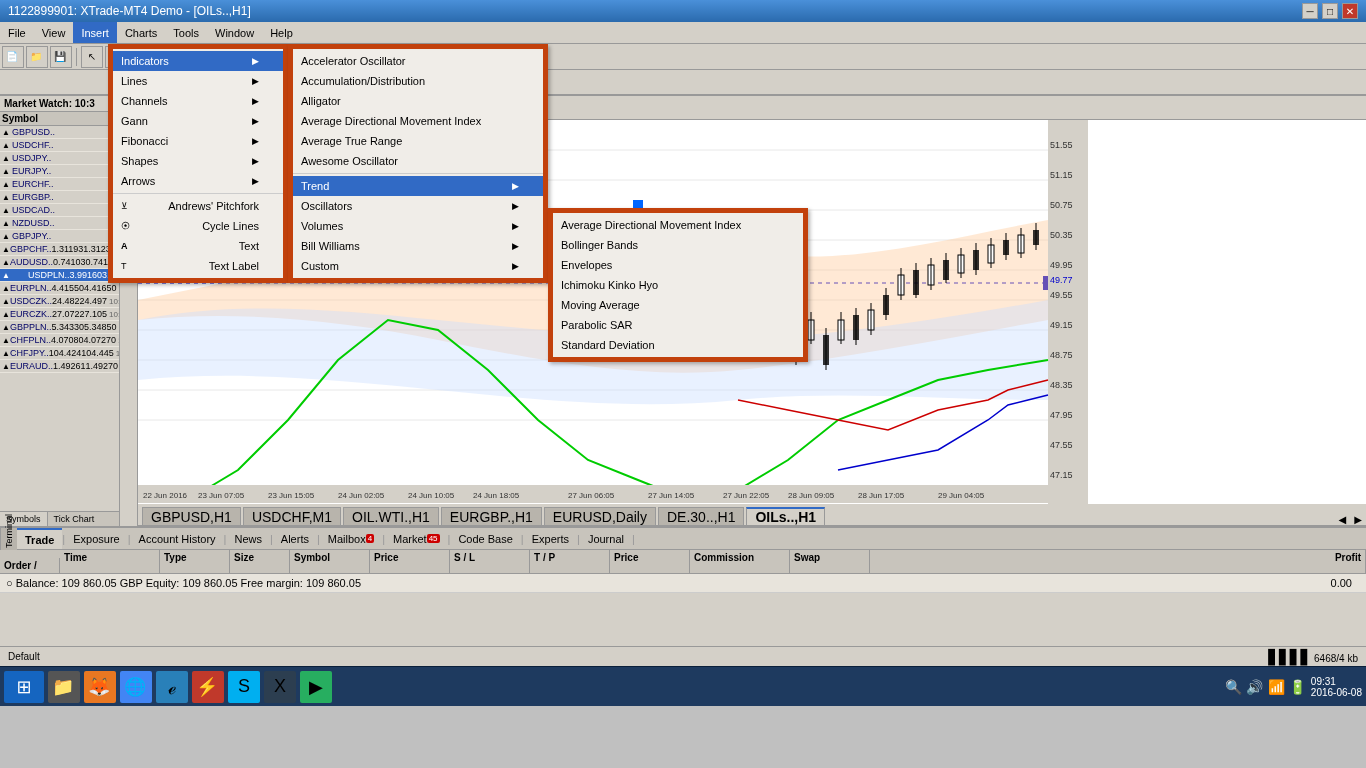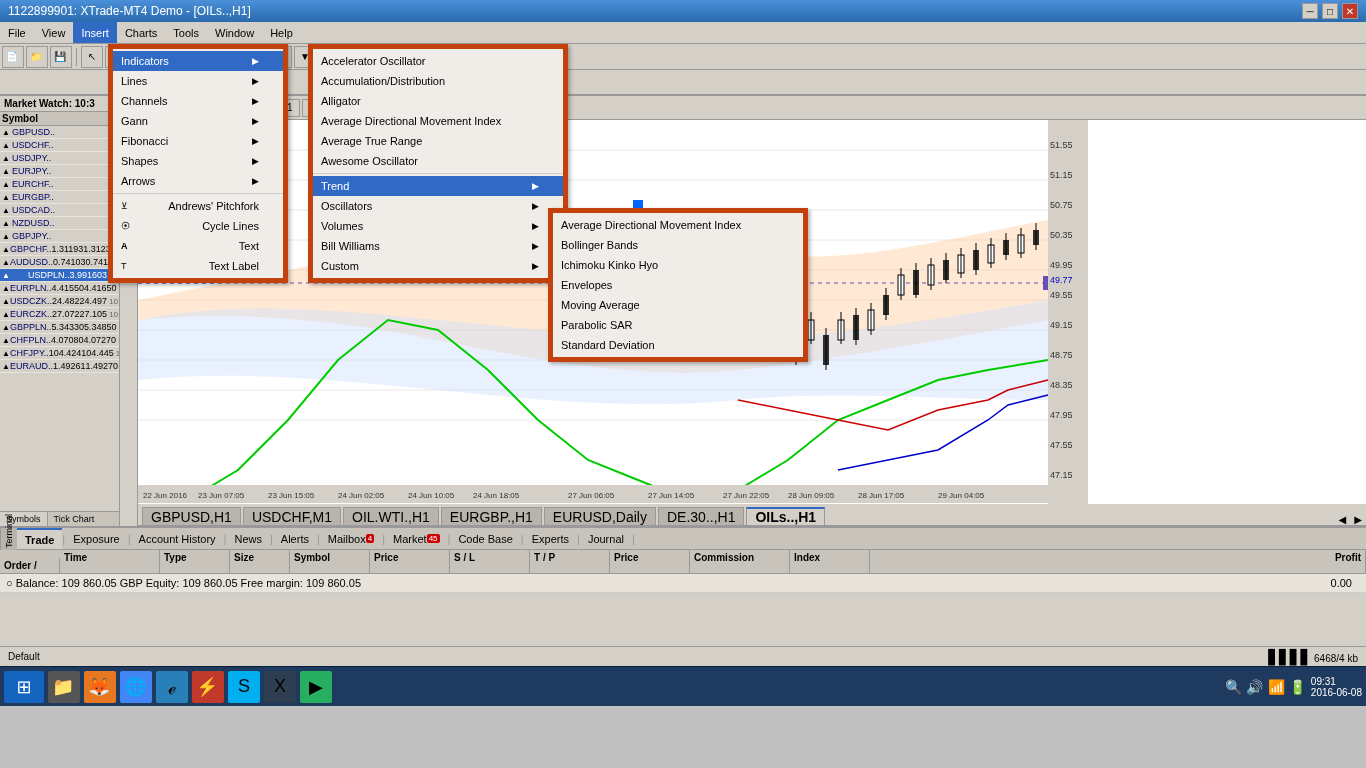--- a/index.html
+++ b/index.html
@@ -644,21 +644,21 @@
     <div class="order-col-order">Order /</div>
     <div class="order-col-time">Time</div>
     <div class="order-col-type">Type</div>
     <div class="order-col-size">Size</div>
     <div class="order-col-symbol">Symbol</div>
     <div class="order-col-price">Price</div>
     <div class="order-col-sl">S / L</div>
     <div class="order-col-tp">T / P</div>
     <div class="order-col-price2">Price</div>
     <div class="order-col-commission">Commission</div>
-    <div class="order-col-swap">Index</div>
+    <div class="order-col-swap">Swap</div>
     <div class="order-col-profit">Profit</div>
   </div>
 
   <div class="balance-row">
     <span>○ </span>
     <span> Balance: 109 860.05 GBP  Equity: 109 860.05   Free margin: 109 860.05</span>
     <span style="float:right; padding-right:8px;">0.00</span>
   </div>
 </div>
 
@@ -733,21 +733,21 @@
       <span>Text</span>
     </div>
     <div class="menu-popup-item">
       <span style="width:20px; display:inline-block; font-size:9px;">T</span>
       <span>Text Label</span>
     </div>
   </div>
 </div>
 
 <div style="position:fixed; top:44px; left:288px; z-index:1001;">
-  <div class="menu-popup" style="min-width:260px;margin-left:20px;">
+  <div class="menu-popup" style="min-width:260px;">
     <div class="menu-popup-item">
       <span>Accelerator Oscillator</span>
     </div>
     <div class="menu-popup-item">
       <span>Accumulation/Distribution</span>
     </div>
     <div class="menu-popup-item">
       <span>Alligator</span>
     </div>
     <div class="menu-popup-item">
@@ -785,26 +785,26 @@
 
 <div style="position:fixed; top:208px; left:548px; z-index:1002;">
   <div class="menu-popup" style="min-width:260px;">
     <div class="menu-popup-item">
       <span>Average Directional Movement Index</span>
     </div>
     <div class="menu-popup-item">
       <span>Bollinger Bands</span>
     </div>
     <div class="menu-popup-item">
+      <span>Envelopes</span>
+    </div>
+    <div class="menu-popup-item">
       <span>Ichimoku Kinko Hyo</span>
     </div>
     <div class="menu-popup-item">
-      <span>Envelopes</span>
-    </div>
-    <div class="menu-popup-item">
       <span>Moving Average</span>
     </div>
     <div class="menu-popup-item">
       <span>Parabolic SAR</span>
     </div>
     <div class="menu-popup-item">
       <span>Standard Deviation</span>
     </div>
   </div>
 </div>

